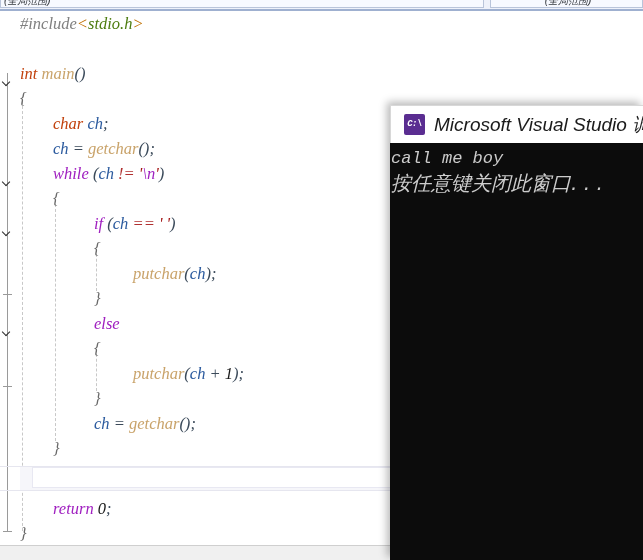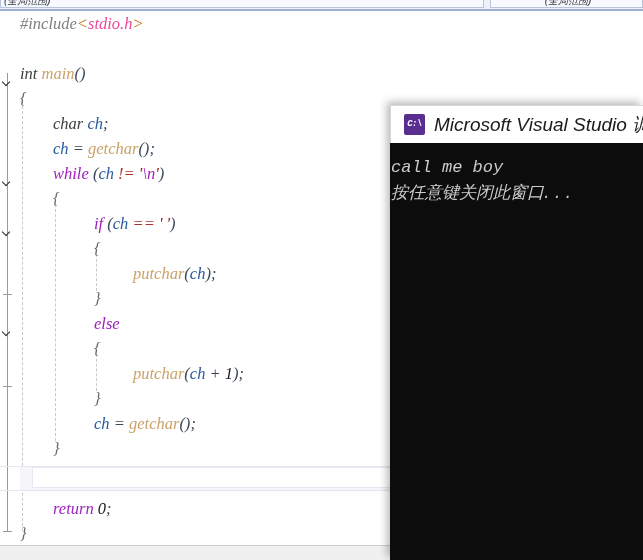--- a/index.html
+++ b/index.html
@@ -37,23 +37,23 @@
     font-family:"Liberation Serif", serif;
     font-size:16px;
     white-space:pre;
   }
   .line{
     position:absolute;left:0;height:25px;line-height:25px;white-space:pre;
     font-size:16.5px;
   }
   
   .t-pre{color:#808080;}
-  .t-hdr{color:#ec4899;}
+  .t-hdr{color:#4d7c0f;}
   .t-ang{color:#c07000;}
-  .t-kw{color:#404040;}
+  .t-kw{color:#c2410c;}
   .t-ctl{color:#a020c0;}
   .t-fn{color:#c9a36a;}
   .t-var{color:#2b5a9e;}
   .t-punct{color:#3b4a5a;}
   .t-op{color:#b03030;}
   .t-str{color:#a31515;}
   .t-esc{color:#a020c0;}
   .t-num{color:#1a1a1a;}
   .t-brace{color:#6a6a6a;}
 
@@ -129,28 +129,28 @@
   .console-title-text{
     font-family:"Liberation Sans", sans-serif;
     font-size:19px;color:#1b1b1b;white-space:nowrap;
   }
   .console-body{
     position:absolute;left:0;top:38px;width:253px;height:417px;
     background:#0c0c0c;
     font-family:"Liberation Mono", monospace;
     font-size:17px;
     color:#cccccc;
-    padding:12px 0 0 1px;
+    padding:3px 0 0 1px;
     box-sizing:border-box;
     overflow:hidden;
   }
   .console-line{
     height:25px;line-height:25px;white-space:pre;color:#cccccc;
   }
-  .console-line.cn{font-family:"DejaVu Sans", sans-serif;font-size:17px;}
+  .console-line.cn{font-family:"DejaVu Sans", sans-serif;font-size:20px;}
 
   
   .watermark{
     position:absolute;right:8px;bottom:14px;
     font-family:"DejaVu Sans", sans-serif;
     font-size:11px;color:#9a9a9a;white-space:nowrap;
   }
 </style>
 </head>
 <body>

